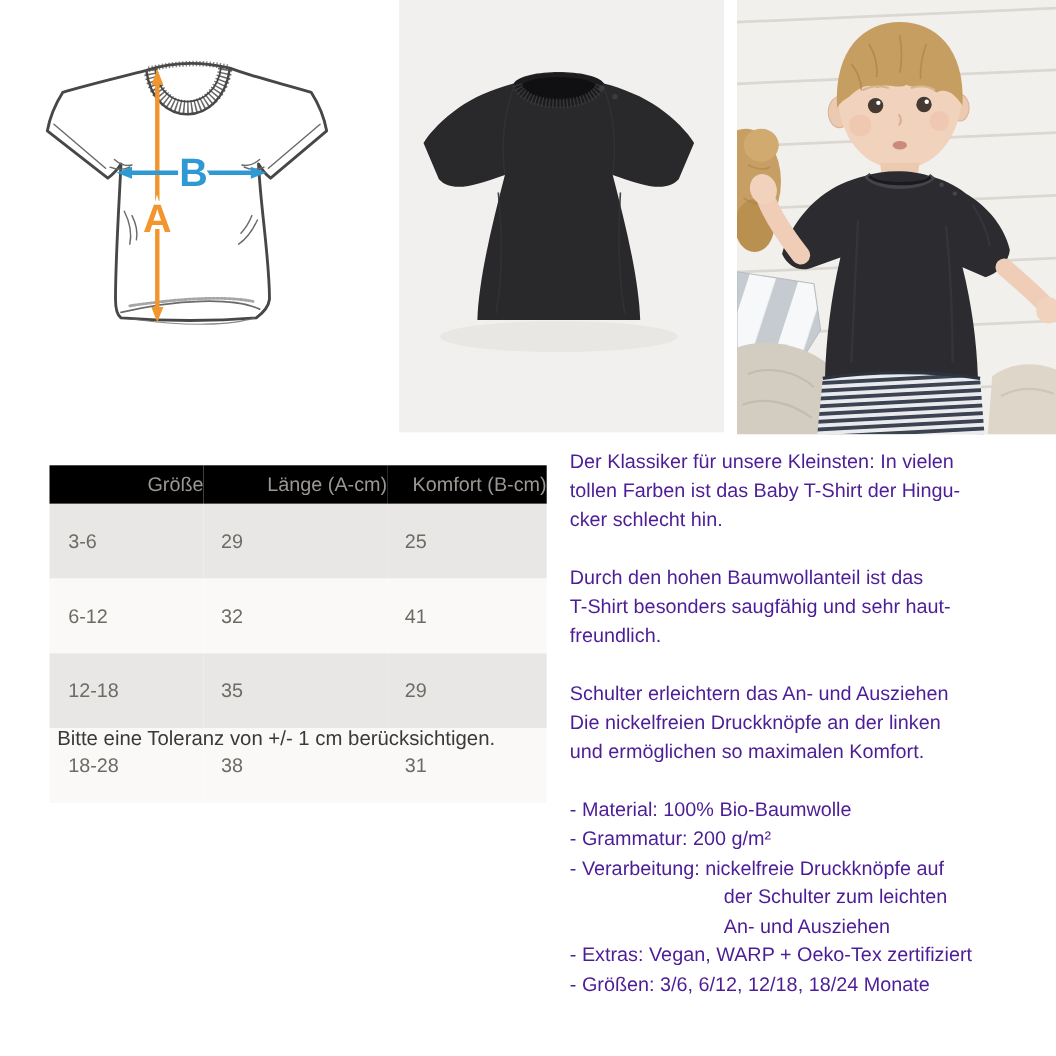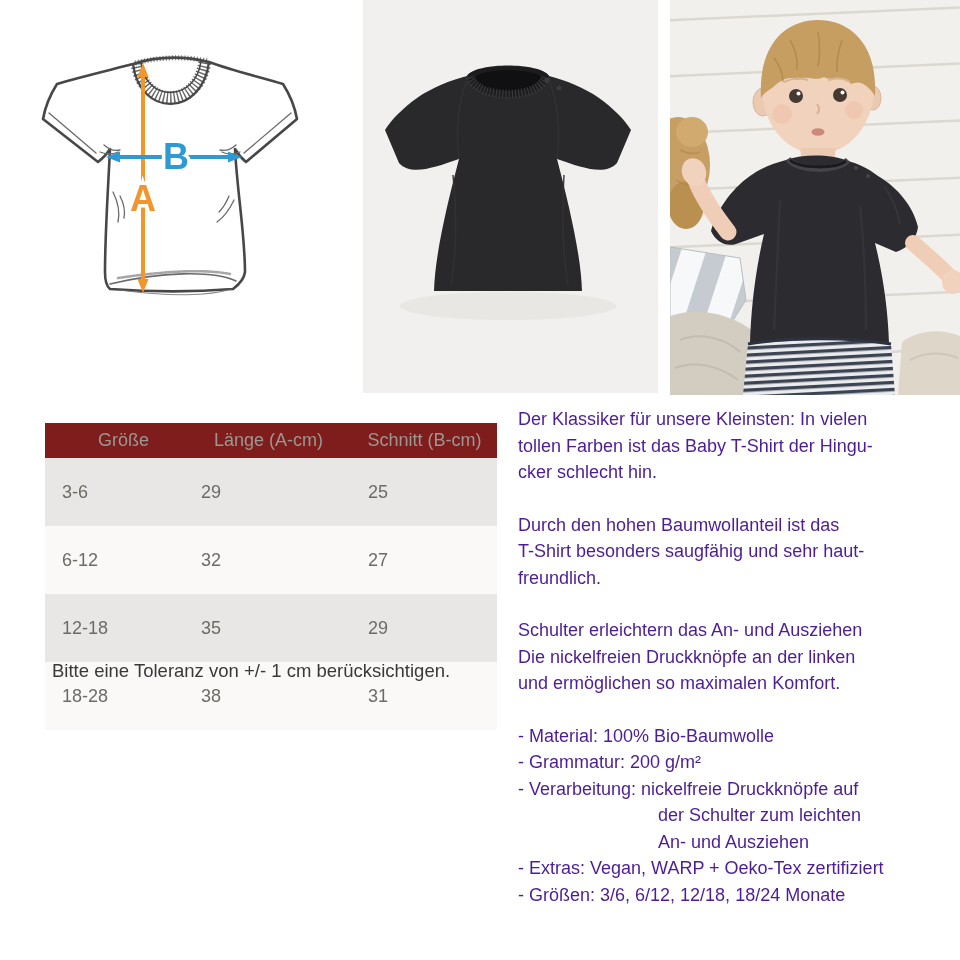--- a/index.html
+++ b/index.html
@@ -7,22 +7,22 @@
        font-family:"Liberation Sans","DejaVu Sans",sans-serif;color:#3f3e3e;}
   .panel{position:absolute;top:0;}
   .diagram-panel{left:0;width:363px;height:400px;background:#ffffff;}
   .product-panel{left:363px;width:295px;height:393px;background:#f1f0ee;}
   .lifestyle-panel{left:670px;width:290px;height:395px;background:#f2f0ed;overflow:hidden;}
   svg{display:block;}
 
   
   .size-table-wrap{position:absolute;left:45px;top:423px;width:452px;}
   table.size-table{border-collapse:collapse;width:452px;font-size:18px;table-layout:fixed;}
-  table.size-table th{font-weight:400;color:#9b9792;background:#7f1d1d;height:35px;
-    text-align:center;padding:0;}
+  table.size-table th{font-weight:400;color:#9b9792;background:#000000;height:35px;
+    text-align:right;padding:0;}
   table.size-table td{color:#6e6b66;height:36px;padding:16px;}
   table.size-table th:first-child,table.size-table td:first-child{padding-left:17px;}
   table.size-table tbody tr:nth-child(odd) td{background:#e9e7e5;}
   table.size-table tbody tr:nth-child(even) td{background:#faf9f8;}
 
   .tolerance-note{position:absolute;left:52px;top:660px;font-size:18.5px;color:#3a3939;
     white-space:pre;}
 
   
   .description{position:absolute;left:518px;top:406px;width:442px;font-size:18px;
@@ -198,33 +198,33 @@
     <table class="size-table">
       <colgroup>
           <col style="width:140px">
           <col style="width:167px">
           <col style="width:145px">
         </colgroup>
       <thead>
         <tr>
           <th>Größe</th>
           <th>Länge (A-cm)</th>
-          <th>Schnitt (B-cm)</th>
+          <th>Komfort (B-cm)</th>
         </tr>
       </thead>
       <tbody>
         <tr>
           <td>3-6</td>
           <td>29</td>
           <td>25</td>
         </tr>
         <tr>
           <td>6-12</td>
           <td>32</td>
-          <td>27</td>
+          <td>41</td>
         </tr>
         <tr>
           <td>12-18</td>
           <td>35</td>
           <td>29</td>
         </tr>
         <tr>
           <td>18-28</td>
           <td>38</td>
           <td>31</td>

